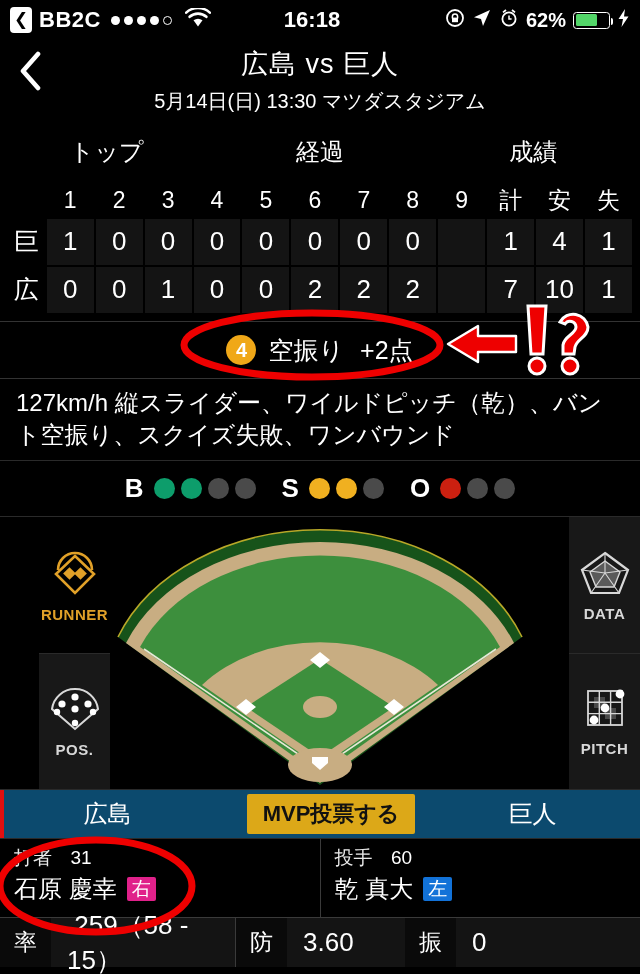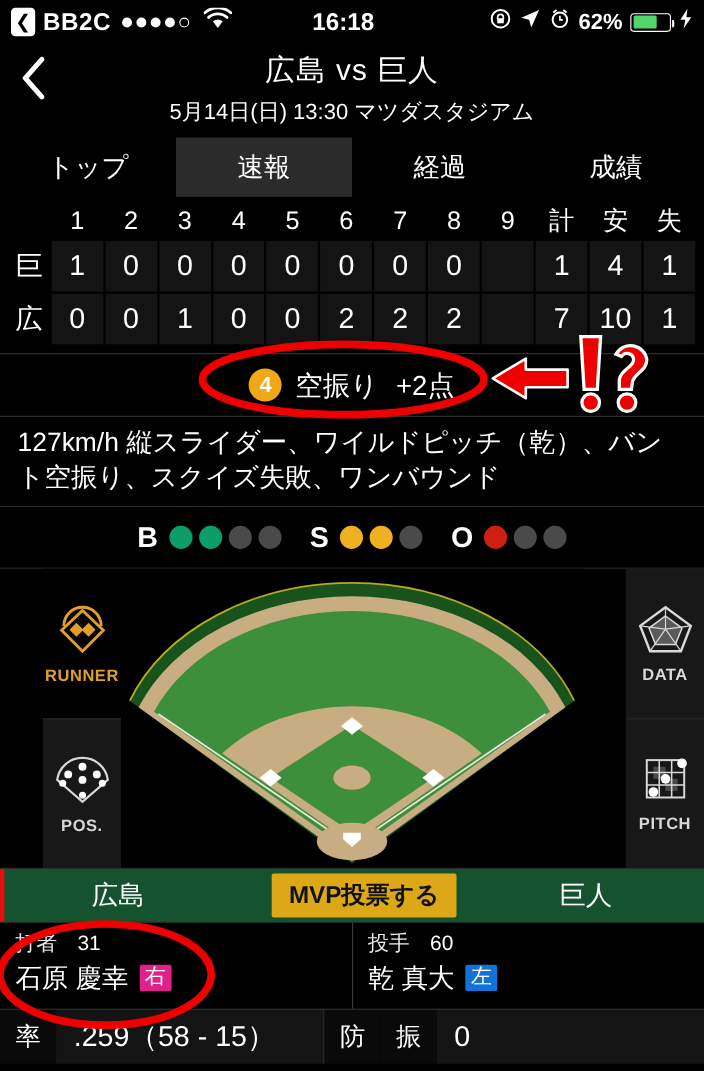--- a/index.html
+++ b/index.html
@@ -115,21 +115,21 @@
   .side-col.right .side-btn { background: #181818; }
   .side-label { font-size: 15px; font-weight: bold; letter-spacing: .5px; }
   .side-btn.active .side-label { color: #e0a028; }
   .side-btn:not(.active) .side-label { color: #d8d8d8; }
   .field-canvas { flex: 1; position: relative; background: #000; }
 
   
   .team-bar {
     height: 50px; display: flex; align-items: center;
     border-top: 1px solid #2a2a2a; border-bottom: 1px solid #2a2a2a;
-    background: #14532d; position: relative;
+    background: #0c4a6e; position: relative;
   }
   .team-bar .half { flex: 1; text-align: center; font-size: 24px; }
   .mvp-btn {
     background: #dca818; color: #111; font-size: 22px; font-weight: bold;
     padding: 5px 16px; border-radius: 2px; margin-left: 22px;
   }
   .redline-left { position: absolute; left: 0; top: 0; bottom: 0; width: 4px; background: #e01010; }
 
   
   .players { display: flex; height: 78px; }
@@ -225,21 +225,20 @@
       <svg width="26" height="40" viewBox="0 0 26 40">
           <path d="M20 3 L5 20 L20 37" stroke="#fff" stroke-width="4.6" fill="none" stroke-linecap="round" stroke-linejoin="round"></path>
         </svg>
     </div>
     <div class="title">広島 vs 巨人</div>
     <div class="subtitle">5月14日(日) 13:30 マツダスタジアム</div>
   </div>
 
   <div class="tabs">
     <div class="tab">トップ</div>
-    <div class="tab active">速報</div>
     <div class="tab">経過</div>
     <div class="tab">成績</div>
   </div>
 
   <div class="score-wrap">
     <table class="score">
       <thead>
         <tr>
           <th class="teamhead"></th>
           <th>1</th>
@@ -439,20 +438,21 @@
         <span class="badge left">左</span>
       </div>
     </div>
   </div>
 
   <div class="stats">
     <div class="stat-key">率</div>
     <div class="stat-val wide">.259（58 - 15）</div>
     <div class="divider"></div>
     <div class="stat-key">防</div>
+    <div class="stat-val mid">3.60</div>
     <div class="stat-key">振</div>
     <div class="stat-val narrow">0</div>
   </div>
 
   <svg class="annot" viewBox="0 0 640 974">
 
     <ellipse cx="312" cy="345" rx="128" ry="32" stroke="#ee0000" stroke-width="7" fill="none"></ellipse>
 
     <g>
       <path d="M448 344 L478 326 L478 336 L516 336 L516 352 L478 352 L478 362 Z" fill="#ee0000" stroke="#ffffff" stroke-width="2.4" stroke-linejoin="round"></path>

